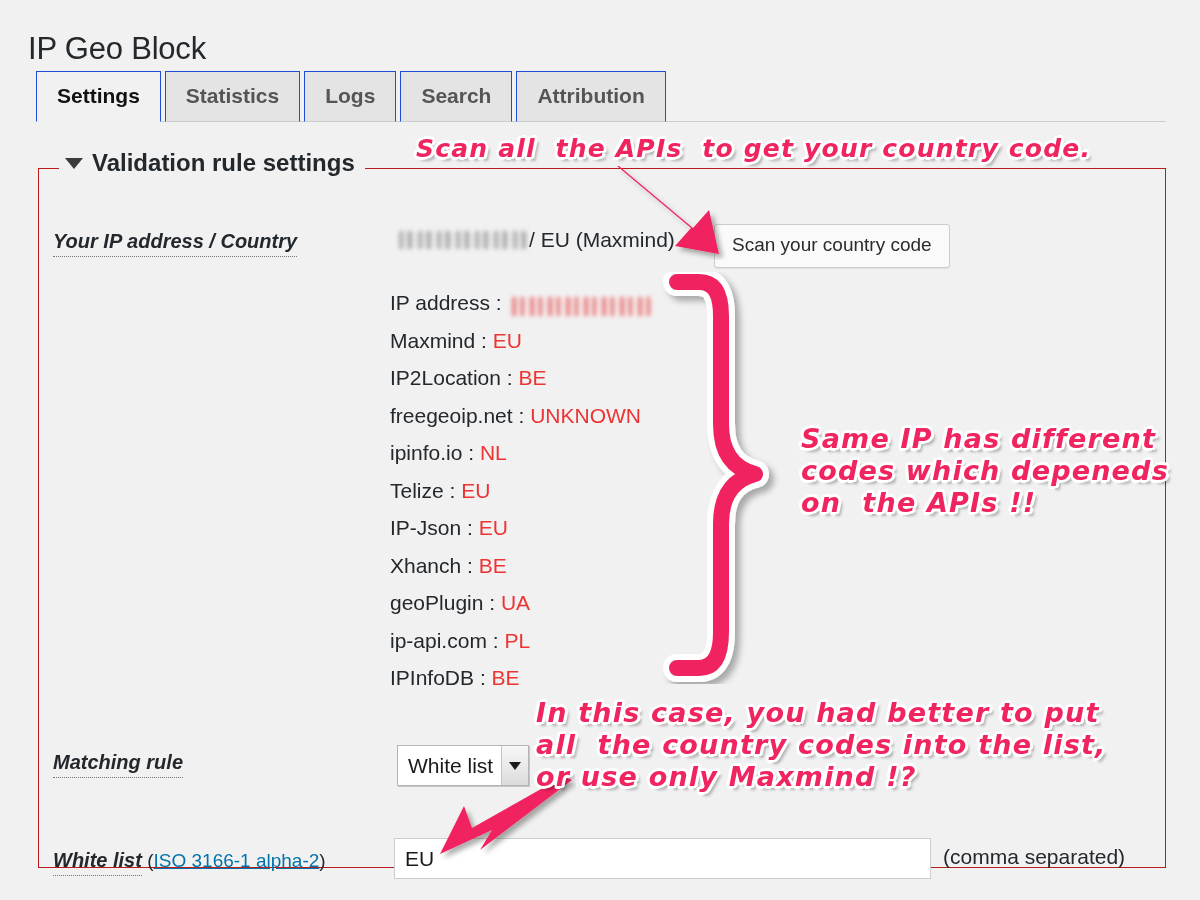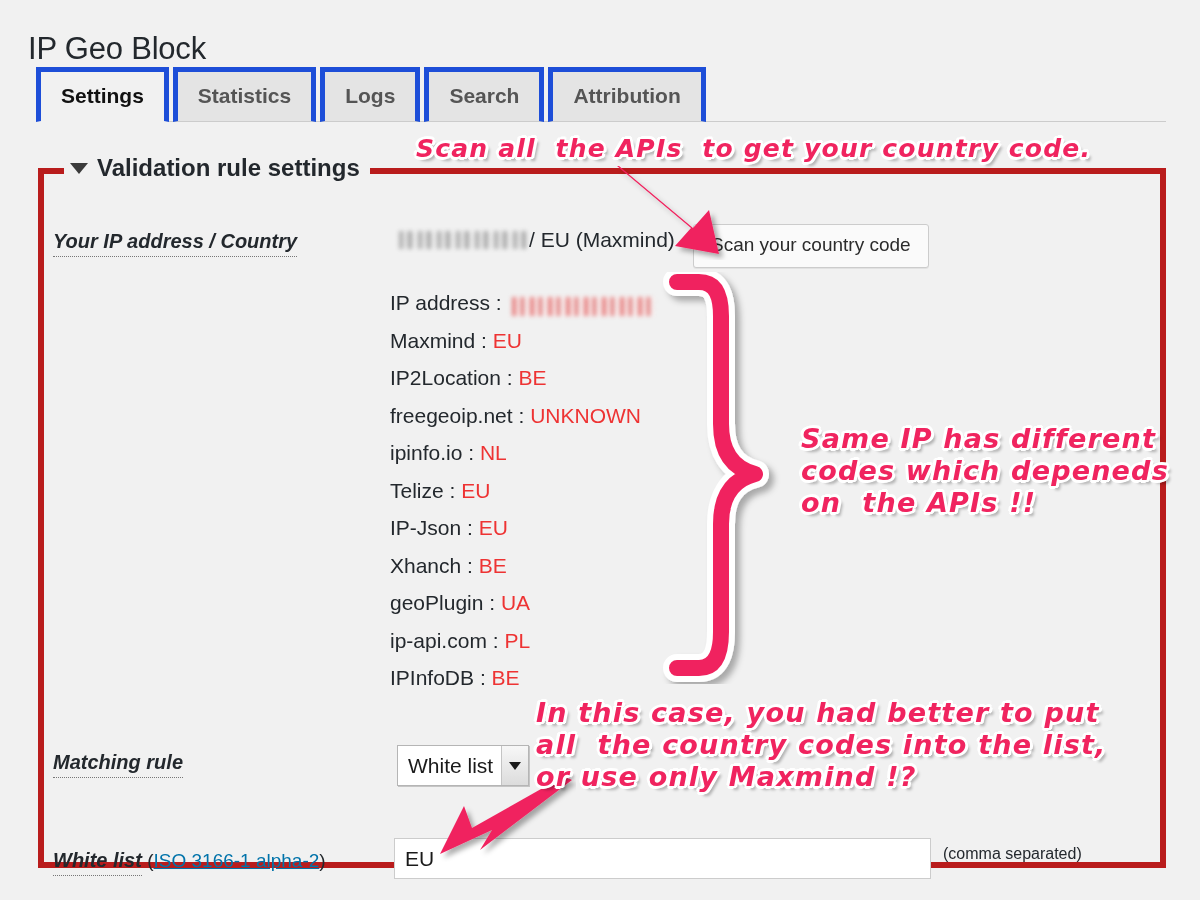--- a/index.html
+++ b/index.html
@@ -43,40 +43,40 @@
     box-sizing: border-box;
   }
   .nav-tab {
     display: inline-block;
     padding: 10px 20px 11px 20px;
     margin: 0 4px -1px 0;
     font-size: 21px;
     line-height: 1.33;
     font-weight: 600;
     background: #e4e4e4;
-    border: 5px solid #1d4ed8;
+    border: 1px solid #1d4ed8;
     border-bottom: 1px solid #ccc;
     color: #555;
     cursor: pointer;
     white-space: nowrap;
   }
   .nav-tab.active {
     background: #f1f1f1;
     border-bottom-color: #f1f1f1;
     color: #111;
   }
 
   
   .panel {
     position: absolute;
     left: 38px;
     top: 168px;
     width: 1128px;
     height: 700px;
-    border: 6px solid #b91c1c;
+    border: 1px solid #b91c1c;
     box-sizing: border-box;
     background: transparent;
   }
   .panel-legend {
     position: absolute;
     left: 20px;
     top: -20px;
     background: #f1f1f1;
     padding: 0 10px 0 6px;
     font-size: 24px;
@@ -170,21 +170,21 @@
       linear-gradient(180deg, rgba(255,255,255,.55), rgba(255,255,255,0) 45%, rgba(255,255,255,.6));
     filter: blur(2.1px);
     vertical-align: middle;
     margin-left: 4px;
     position: relative;
     top: 2px;
   }
 
   .btn-scan {
     position: absolute;
-    left: 693px;
+    left: 714px;
     top: 224px;
     padding: 9px 17px 10px 17px;
     font-size: 19px;
     background: #fafafa;
     border: 1px solid #ccc;
     border-radius: 3px;
     color: #2b2b2b;
     cursor: pointer;
     box-shadow: 0 1px 0 rgba(0,0,0,.06);
     font-family: inherit;
@@ -254,21 +254,21 @@
     font-size: 21px;
     font-family: inherit;
     color: #1a1a1a;
     padding: 0 10px;
     outline: none;
   }
   .hint {
     position: absolute;
     left: 943px;
     top: 845px;
-    font-size: 16px;
+    font-size: 21px;
     color: #23282d;
     white-space: nowrap;
   }
 
   
   #annot {
     position: absolute;
     left: 11px; top: 0;
     width: 1200px; height: 660px;
     pointer-events: none;

